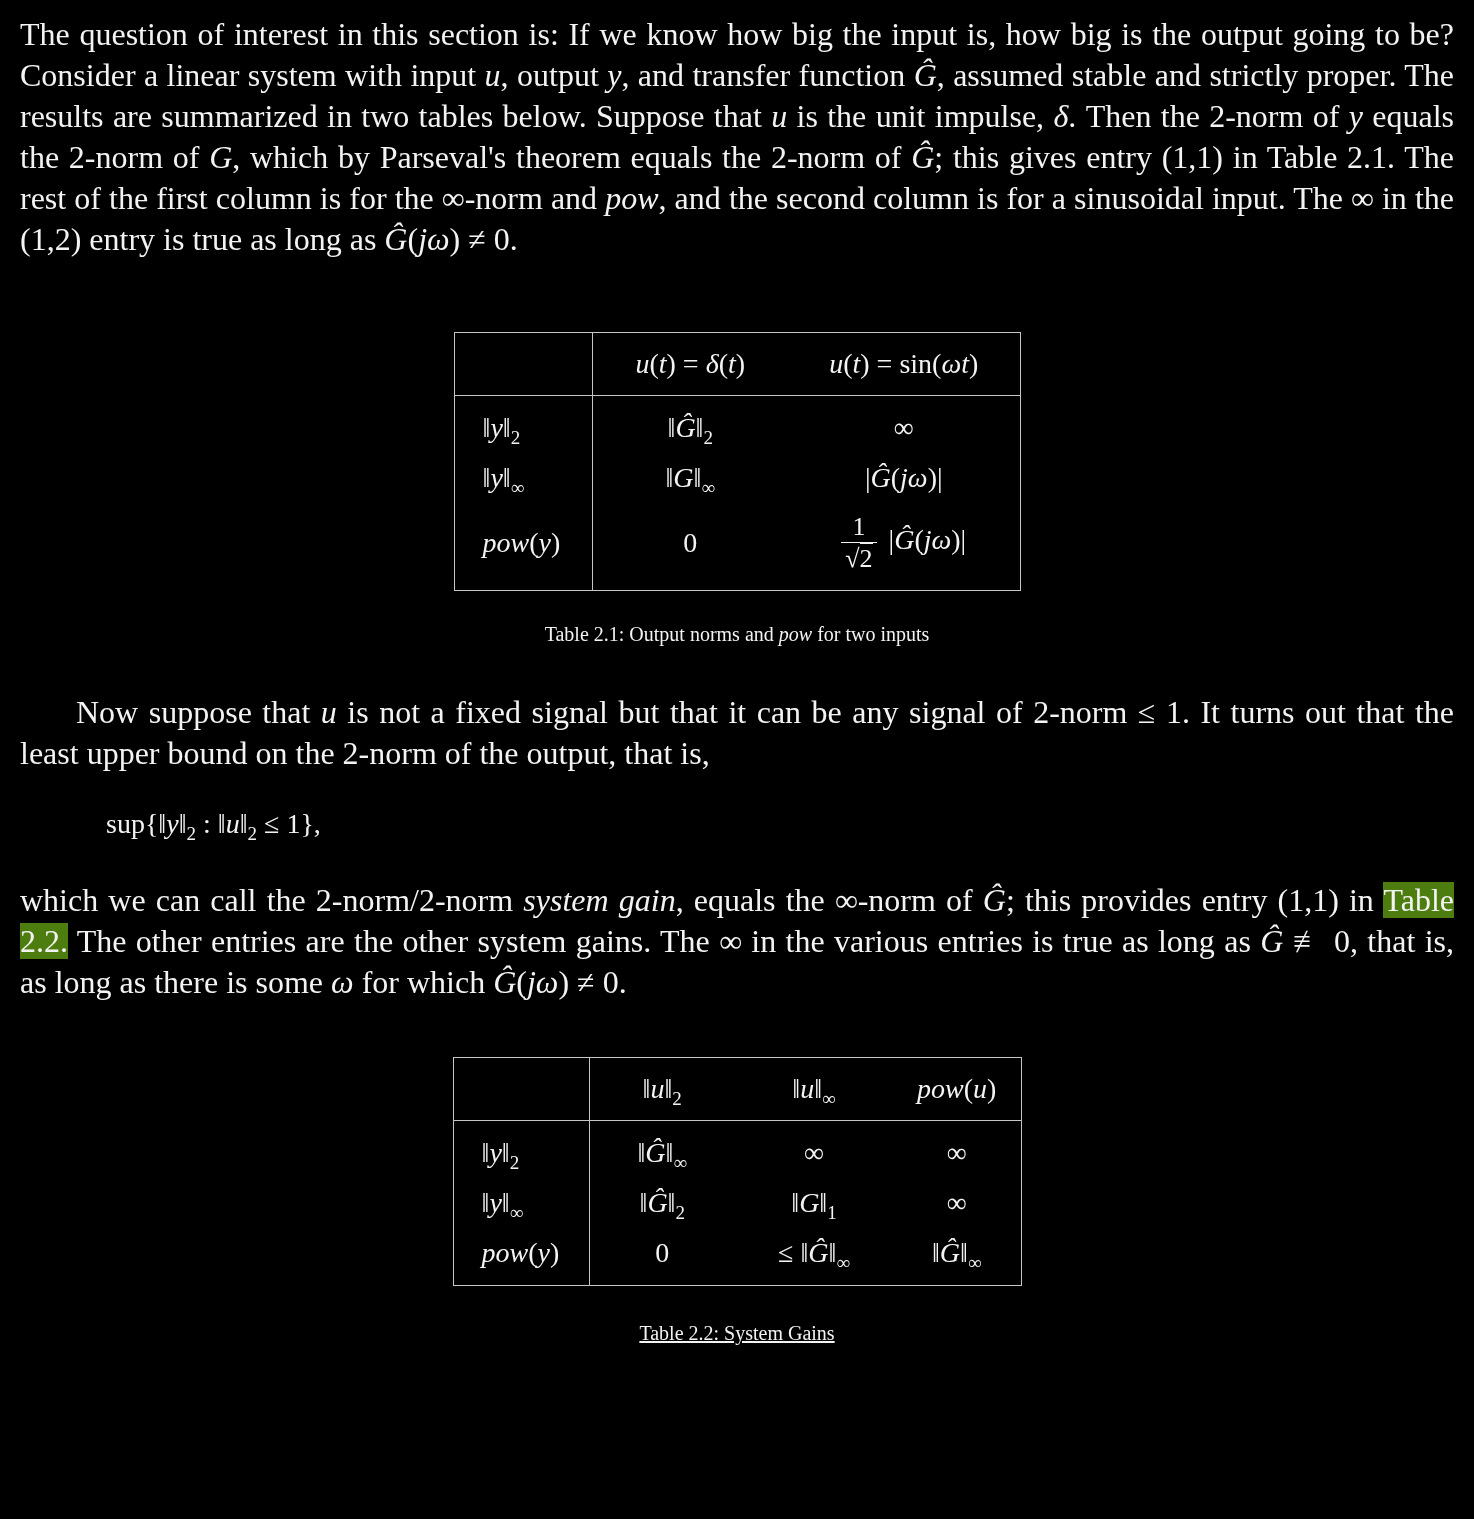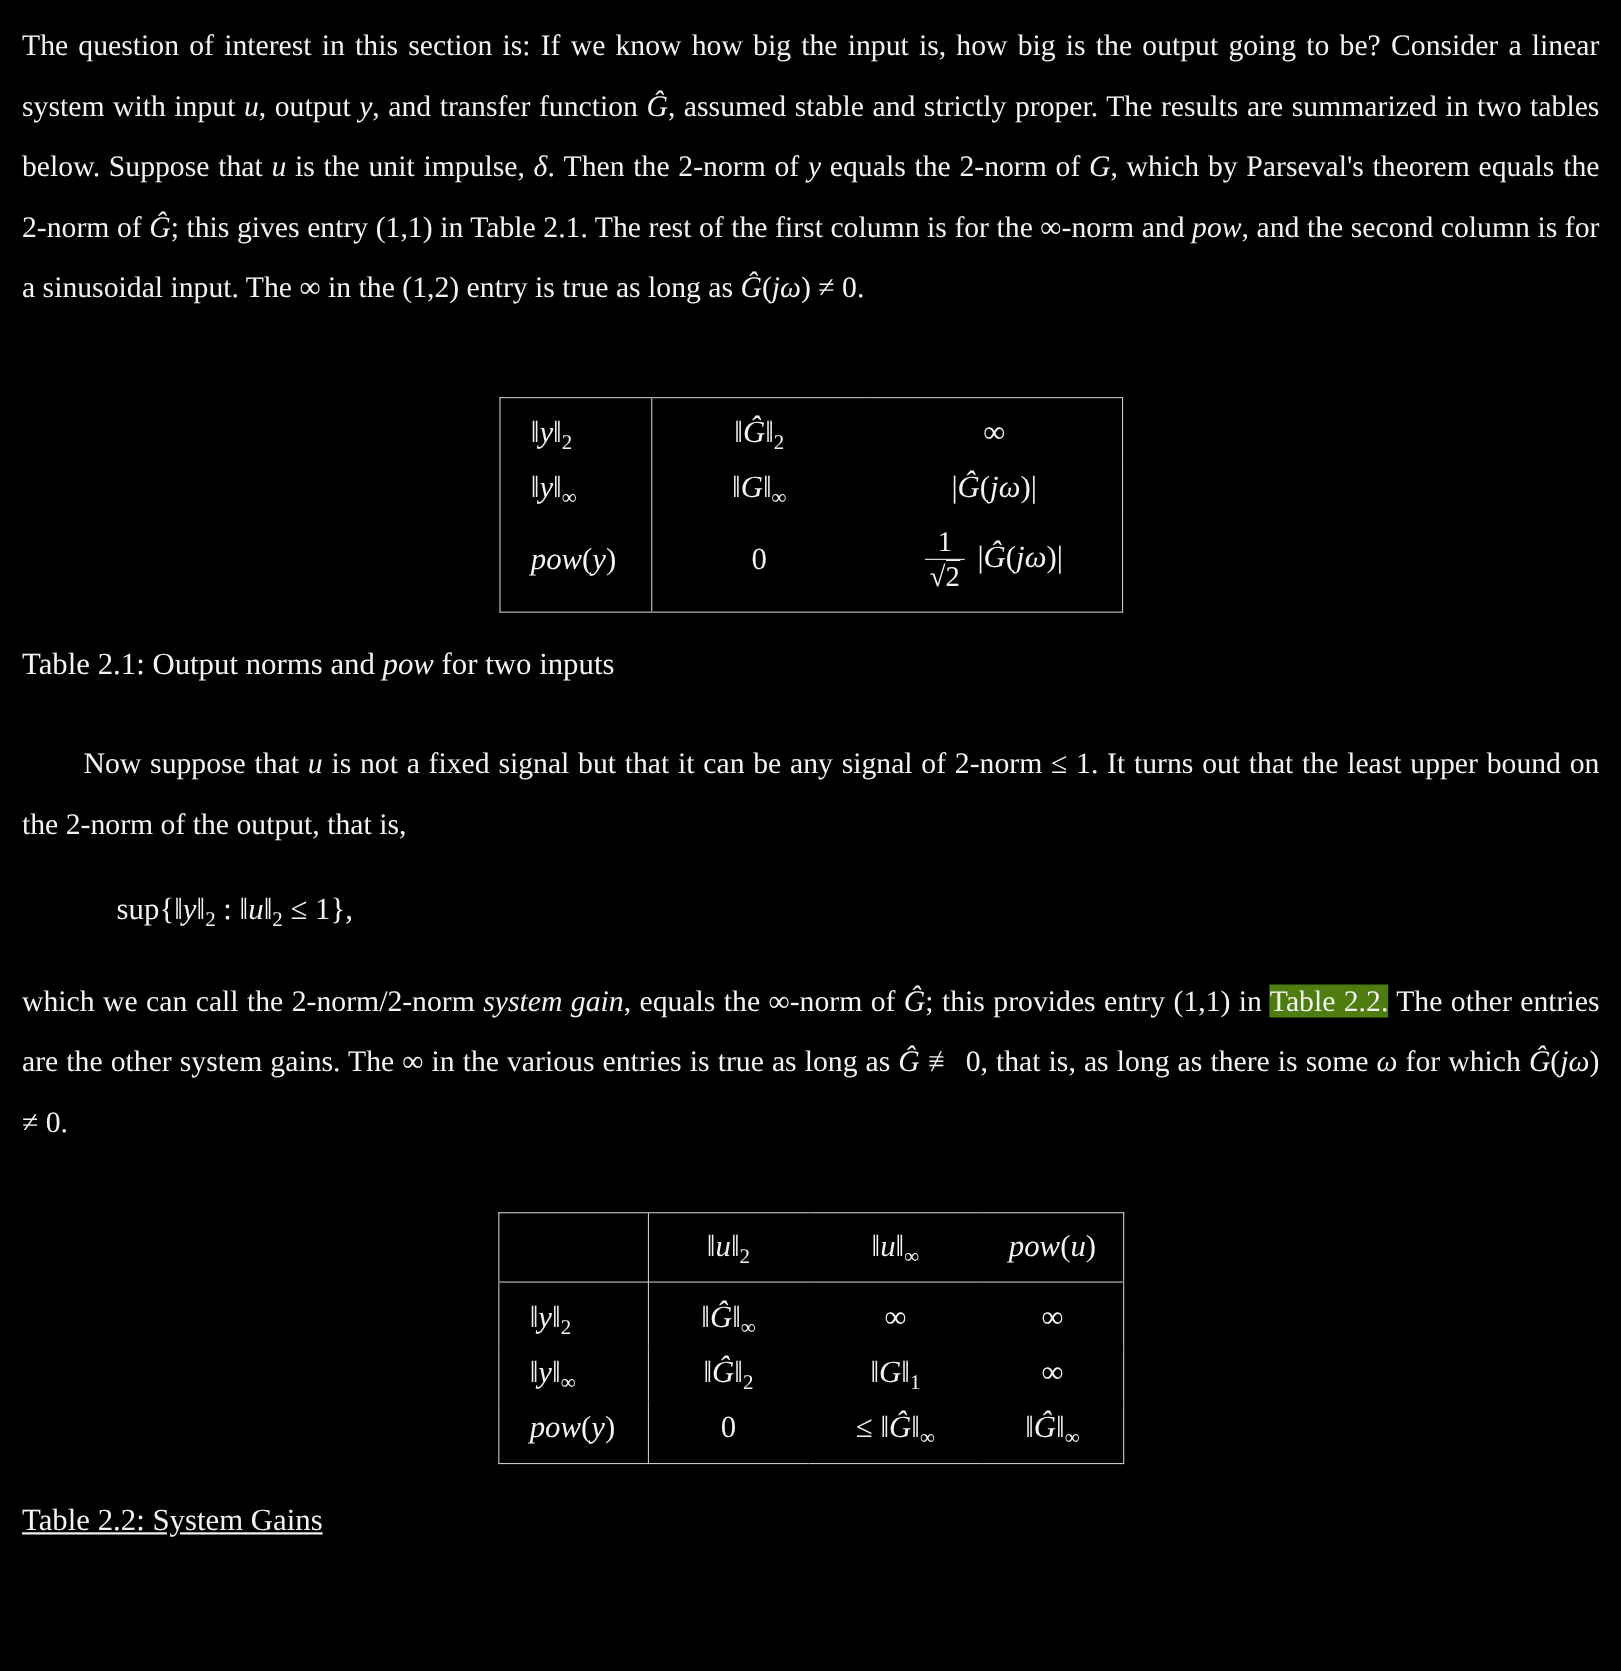--- a/index.html
+++ b/index.html
@@ -4,58 +4,63 @@
 <style>
   html,body{margin:0;padding:0;}
   body{
     width:1474px;height:1519px;overflow:hidden;
     background:#000000;color:#f3f3f3;
     font-family:"Liberation Serif","DejaVu Serif",serif;
   }
   .page{padding:14px 20px 0 20px;}
   h1{font-size:40px;font-weight:bold;margin:8px 0 42px 0;line-height:1.15;}
   h1 .secnum{margin-right:46px;}
-  p.body{font-size:27px;line-height:55px;margin:0;text-align:justify;}
+  p.body{font-size:32px;line-height:41px;margin:0;text-align:justify;}
   p.indent{text-indent:56px;margin-top:46px;}
   .it{font-style:italic;}
   sub{font-size:0.68em;line-height:0;}
   .hl{background:#4d7c0f;}
   .rad{border-top:1.6px solid currentColor;}
   .formula{font-size:28px;margin:34px 0 40px 86px;}
   .tablewrap{display:flex;justify-content:center;}
   .tw1{margin-top:72px;}
   .tw2{margin-top:54px;}
   table.tbl{border-collapse:collapse;font-size:28px;border:1.6px solid #c6c6c6;}
   table.tbl td{text-align:center;padding:9px 16px;}
   table.tbl tr.head td{border-bottom:1.6px solid #c6c6c6;padding-top:15px;padding-bottom:15px;}
   table.tbl td.lab{text-align:left;border-right:1.6px solid #c6c6c6;padding-left:28px;}
   table.tbl tr.first td{padding-top:16px;}
   table.tbl tr.last td{padding-bottom:16px;}
   .frac{display:inline-flex;flex-direction:column;align-items:center;vertical-align:middle;
         line-height:1.15;font-size:26px;margin-right:5px;}
   .frac .fden{border-top:1.6px solid currentColor;padding:1px 4px 0 4px;}
-  .caption{text-align:left;font-size:28px;margin-top:32px;}
+  .caption{text-align:center;font-size:20px;margin-top:32px;}
   .caption2{margin-top:36px;text-decoration:underline;}
 </style>
 </head>
 <body>
 
 <div class="page">
 
 
   <p class="body"><span>The question of interest in this section is: If we know how big the input is, how big is the output going to be? Consider a linear system with input </span><span class="it">u</span><span>, output </span><span class="it">y</span><span>, and transfer function </span><span class="it">Ĝ</span><span>, assumed stable and strictly proper. The results are summarized in two tables below. Suppose that </span><span class="it">u</span><span> is the unit impulse, </span><span class="it">δ</span><span>. Then the 2-norm of </span><span class="it">y</span><span> equals the 2-norm of </span><span class="it">G</span><span>, which by Parseval's theorem equals the 2-norm of </span><span class="it">Ĝ</span><span>; this gives entry (1,1) in Table 2.1. The rest of the first column is for the ∞-norm and </span><span class="it">pow</span><span>, and the second column is for a sinusoidal input. The ∞ in the (1,2) entry is true as long as </span><span class="it">Ĝ</span><span>(</span><span class="it">jω</span><span>) ≠ 0.</span></p>
 
   <div class="tablewrap tw1">
     <table class="tbl">
       <colgroup>
           <col style="width:138px">
           <col style="width:196px">
           <col style="width:232px">
         </colgroup>
       <tbody>
+          <tr class="head">
+        <td class="lab"></td>
+        <td><span class="it">u</span><span>(</span><span class="it">t</span><span>) = </span><span class="it">δ</span><span>(</span><span class="it">t</span><span>)</span></td>
+        <td><span class="it">u</span><span>(</span><span class="it">t</span><span>) = sin(</span><span class="it">ω</span><span class="it">t</span><span>)</span></td>
+      </tr>
       <tr class="first">
         <td class="lab"><span>‖</span><span class="it">y</span><span>‖</span><sub>2</sub></td>
         <td><span>‖</span><span class="it">Ĝ</span><span>‖</span><sub>2</sub></td>
         <td><span>∞</span></td>
       </tr>
       <tr>
         <td class="lab"><span>‖</span><span class="it">y</span><span>‖</span><sub>∞</sub></td>
         <td><span>‖</span><span class="it">G</span><span>‖</span><sub>∞</sub></td>
         <td><span>|</span><span class="it">Ĝ</span><span>(</span><span class="it">jω</span><span>)|</span></td>
       </tr>

